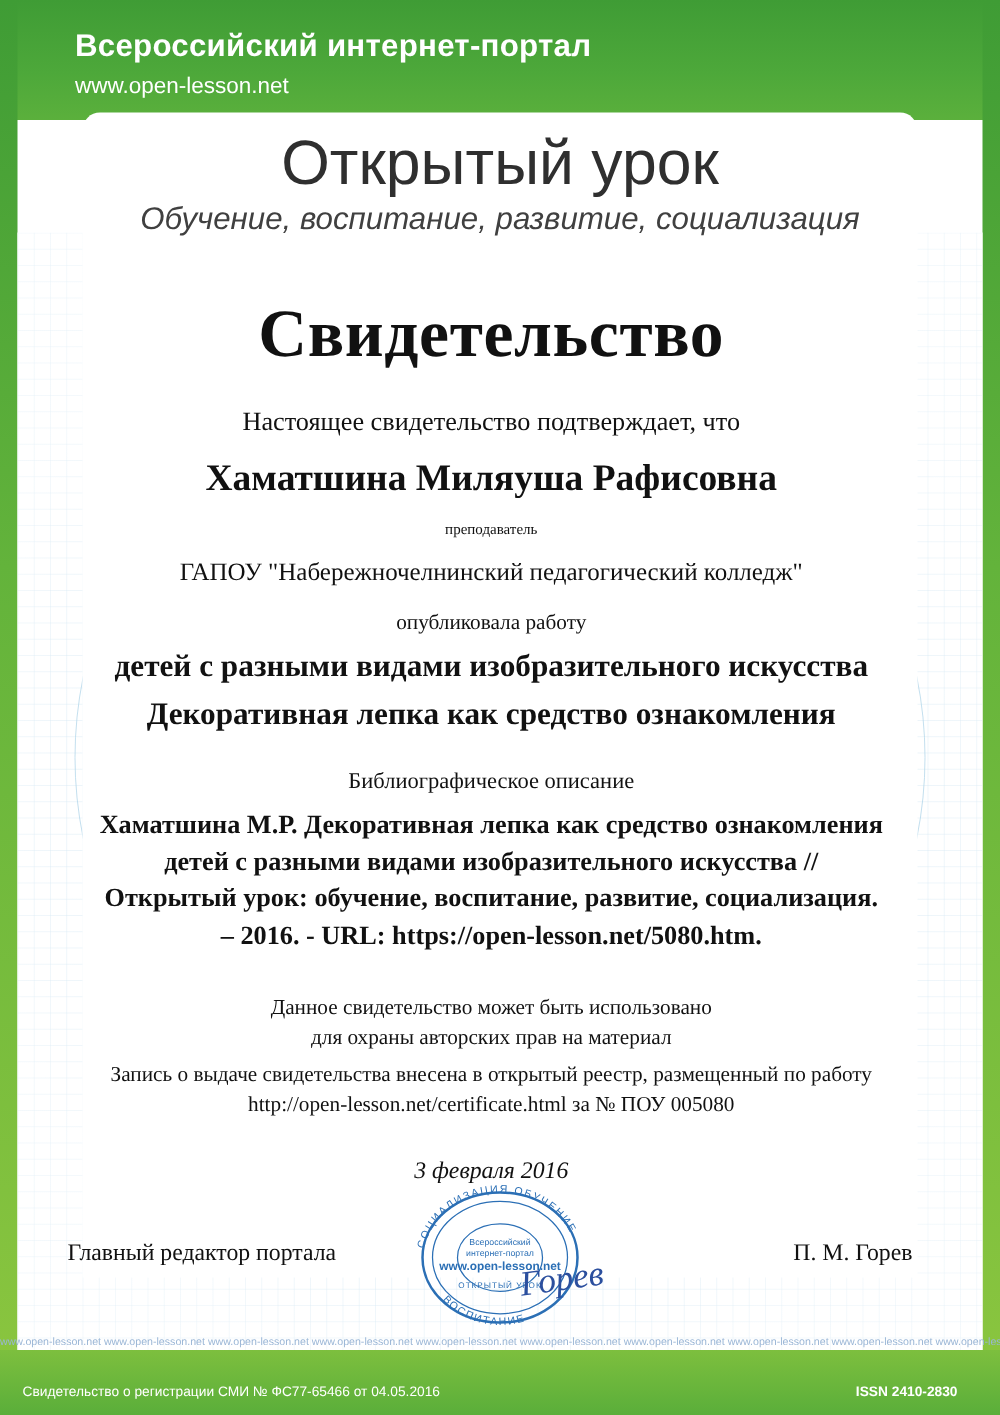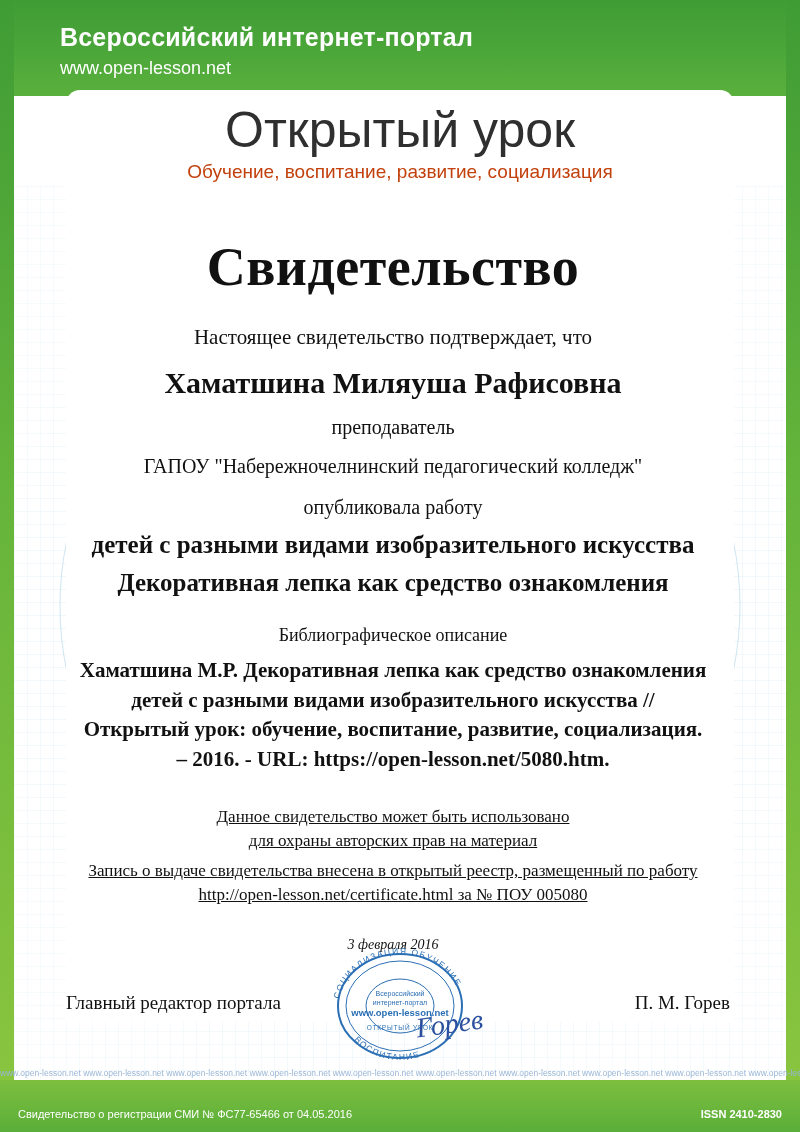--- a/index.html
+++ b/index.html
@@ -47,21 +47,21 @@
   }
   .brand{
     position:absolute;left:0;right:0;top:14px;text-align:center;
   }
   .brand-title{
     font-family:"Liberation Sans", sans-serif;
     font-size:50px;color:#2f2f2f;font-weight:normal;line-height:1.05;
   }
   .brand-sub{
     font-family:"Liberation Sans", sans-serif;
-    font-size:19px;color:#c2410c;margin-top:4px;
+    font-style:italic;font-size:25px;color:#404040;margin-top:4px;
   }
   
   .guilloche{
     position:absolute;left:14px;right:14px;top:186px;bottom:52px;
     overflow:hidden;z-index:2;background:#fff;
   }
   .guilloche svg{display:block;}
   .watermark{
     position:absolute;left:0;right:0;top:580px;text-align:center;
     font-family:"Liberation Sans", sans-serif;
@@ -71,39 +71,39 @@
   
   .content{
     position:absolute;left:30px;right:44px;top:236px;
     text-align:center;z-index:7;color:#111;
   }
   .cert-title{
     font-size:54px;font-weight:bold;letter-spacing:.5px;margin-bottom:26px;
   }
   .line{font-size:21px;line-height:1.32;margin:0 0 2px 0;}
   .name{font-size:30px;font-weight:bold;margin:14px 0 6px 0;}
-  .role{font-size:20px;margin:16px;}
+  .role{font-size:12px;margin:16px;}
   .org{font-size:20px;margin:2px 0 0 0;}
-  .pub{font-size:20px;margin:18px 0 10px 0;}
+  .pub{font-size:17px;margin:18px 0 10px 0;}
   .work{
     font-size:25px;font-weight:bold;line-height:1.28;margin:6px 18px 0 18px;
   }
   .biblio-label{font-size:18px;margin:26px 0 10px 0;}
   .biblio{
     font-size:21px;font-weight:bold;line-height:1.42;margin:0 48px;
   }
   .note{
-    font-size:17px;line-height:1.42;margin:30px 0 0 0;text-decoration:underline;
+    font-size:17px;line-height:1.42;margin:30px 0 0 0;
   }
   .date{
-    font-size:14px;font-style:italic;margin-top:30px;
+    font-size:19px;font-style:italic;margin-top:30px;
   }
   
   .sign-row{
-    position:absolute;left:66px;right:70px;bottom:118px;
+    position:absolute;left:54px;right:70px;bottom:118px;
     display:flex;align-items:center;justify-content:space-between;
     z-index:8;
   }
   .sign-label{font-size:19px;color:#111;}
   .sign-name{font-size:19px;color:#111;}
   
   .stamp{
     position:absolute;left:50%;transform:translateX(-50%);
     bottom:70px;width:180px;height:120px;z-index:9;
   }
@@ -115,21 +115,21 @@
   
   .microtext{
     position:absolute;left:0;right:0;bottom:52px;height:14px;
     overflow:hidden;z-index:11;
     font-family:"Liberation Sans", sans-serif;
     font-size:8.5px;color:#9ab6d6;white-space:nowrap;
     line-height:14px;
   }
   
   .footer{
-    position:absolute;left:0;right:0;bottom:0;height:36px;z-index:12;
+    position:absolute;left:0;right:16px;bottom:0;height:36px;z-index:12;
     display:flex;align-items:center;justify-content:space-between;
     padding:0 18px;box-sizing:border-box;
     font-family:"Liberation Sans", sans-serif;
     font-size:11px;color:#ffffff;gap:25px;
   }
   .footer-left{color:#ffffff;}
   .footer-right{color:#ffffff;font-weight:bold;}
 </style>
 </head>
 <body>

